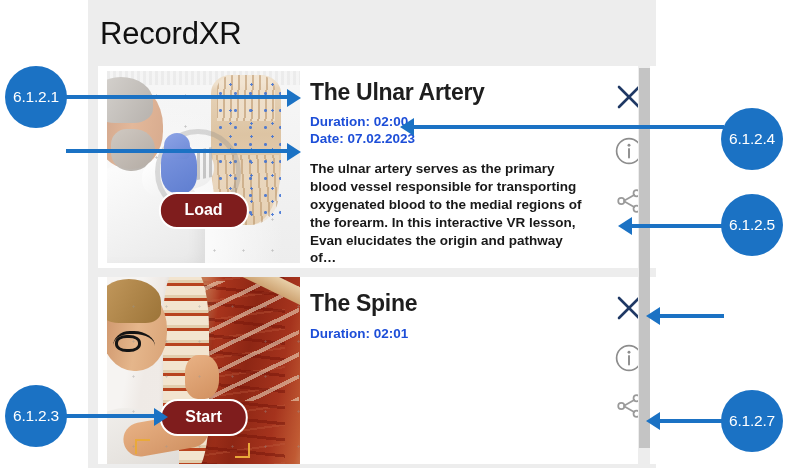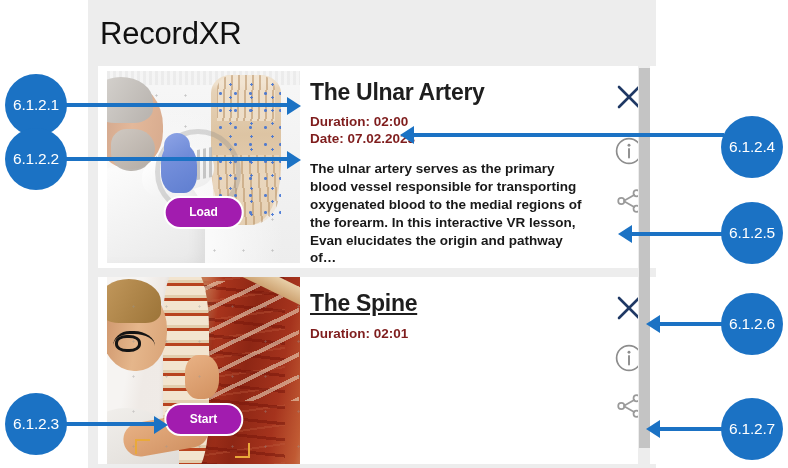--- a/index.html
+++ b/index.html
@@ -268,23 +268,23 @@
     border-left: 2px solid #e9a93a; border-top: 2px solid #e9a93a;
   }
   .s2-tick-a { left: 28px; bottom: 10px; }
   .s2-tick-b { left: 128px; bottom: 6px; transform: rotate(180deg); }
 
   
   .action-pill {
     position: absolute;
     left: 50%;
     transform: translateX(-50%);
-    background: #a21caf;
+    background: #7f1d1d;
     color: #ffffff;
-    font-size: 12px;
+    font-size: 16px;
     font-weight: 700;
     padding: 8px 24px;
     border-radius: 18px;
     border: 2px solid #ffffff;
     line-height: 1.05;
     white-space: nowrap;
     cursor: pointer;
   }
   #load-button  { bottom: 34px; }
   #start-button { bottom: 28px; text-align: center; }
@@ -300,31 +300,31 @@
     font-size: 23px;
     font-weight: 700;
     color: #1e1e1e;
     line-height: 1.08;
     letter-spacing: -0.3px;
     margin: 0 0 8px 0;
   }
   .card-meta {
     font-size: 13.5px;
     font-weight: 700;
-    color: #7f1d1d;
+    color: #1d4ed8;
     line-height: 1.28;
   }
   .card-desc {
     margin-top: 13px;
     font-size: 13.5px;
     font-weight: 700;
     color: #191919;
     line-height: 1.32;
   }
-  #card-spine .card-title { font-size: 23px; margin-bottom: 9px; text-decoration: underline; }
+  #card-spine .card-title { font-size: 23px; margin-bottom: 9px; }
   #card-spine .card-desc  { font-weight: 400; font-size: 13.5px; }
   #card-spine .card-meta  { font-weight: 700; }
 
   
   .icon-rail {
     position: absolute;
     right: 16px;
     top: 16px;
     width: 46px;
     display: flex;
@@ -352,21 +352,20 @@
     top: 2px;
     width: 11px;
     height: 380px;
     background: #c4c4c4;
   }
 
   
   #annotations {
     position: absolute; inset: 0;
     pointer-events: none;
-    margin-top: 8px;
   }
   .anno-circle {
     position: absolute;
     width: 62px; height: 62px;
     border-radius: 50%;
     background: #1b72c4;
     color: #ffffff;
     font-size: 15.5px;
     font-weight: 400;
     display: flex;
@@ -503,36 +502,34 @@
     <div id="scroll-thumb"></div>
   </div>
 </div>
 
 <div id="annotations">
 
   <div class="anno-circle" style="left:5px; top:66px;">6.1.2.1</div>
   <div class="anno-line" style="left:66px; top:95px; width:223px;"></div>
   <div class="anno-head head-right" style="left:287px; top:89px;"></div>
 
-  <div class="anno-circle" style="left:5px; top:120px;">6.1.2.2</div>
   <div class="anno-line" style="left:66px; top:149px; width:223px;"></div>
   <div class="anno-head head-right" style="left:287px; top:143px;"></div>
 
   <div class="anno-circle" style="left:5px; top:385px;">6.1.2.3</div>
   <div class="anno-line" style="left:66px; top:414px; width:90px;"></div>
   <div class="anno-head head-right" style="left:154px; top:408px;"></div>
 
   <div class="anno-circle" style="left:721px; top:108px;text-align:center;">6.1.2.4</div>
   <div class="anno-line" style="left:414px; top:125px; width:310px;"></div>
   <div class="anno-head head-left" style="left:400px; top:118px;"></div>
 
   <div class="anno-circle" style="left:721px; top:194px;">6.1.2.5</div>
   <div class="anno-line" style="left:632px; top:224px; width:92px;"></div>
   <div class="anno-head head-left" style="left:618px; top:217px;"></div>
 
-  <div class="anno-circle" style="left:721px; top:285px;">6.1.2.6</div>
   <div class="anno-line" style="left:660px; top:314px; width:64px;"></div>
   <div class="anno-head head-left" style="left:646px; top:307px;"></div>
 
   <div class="anno-circle" style="left:721px; top:390px;">6.1.2.7</div>
   <div class="anno-line" style="left:660px; top:419px; width:64px;"></div>
   <div class="anno-head head-left" style="left:646px; top:412px;"></div>
 </div>
 
 </body></html>

